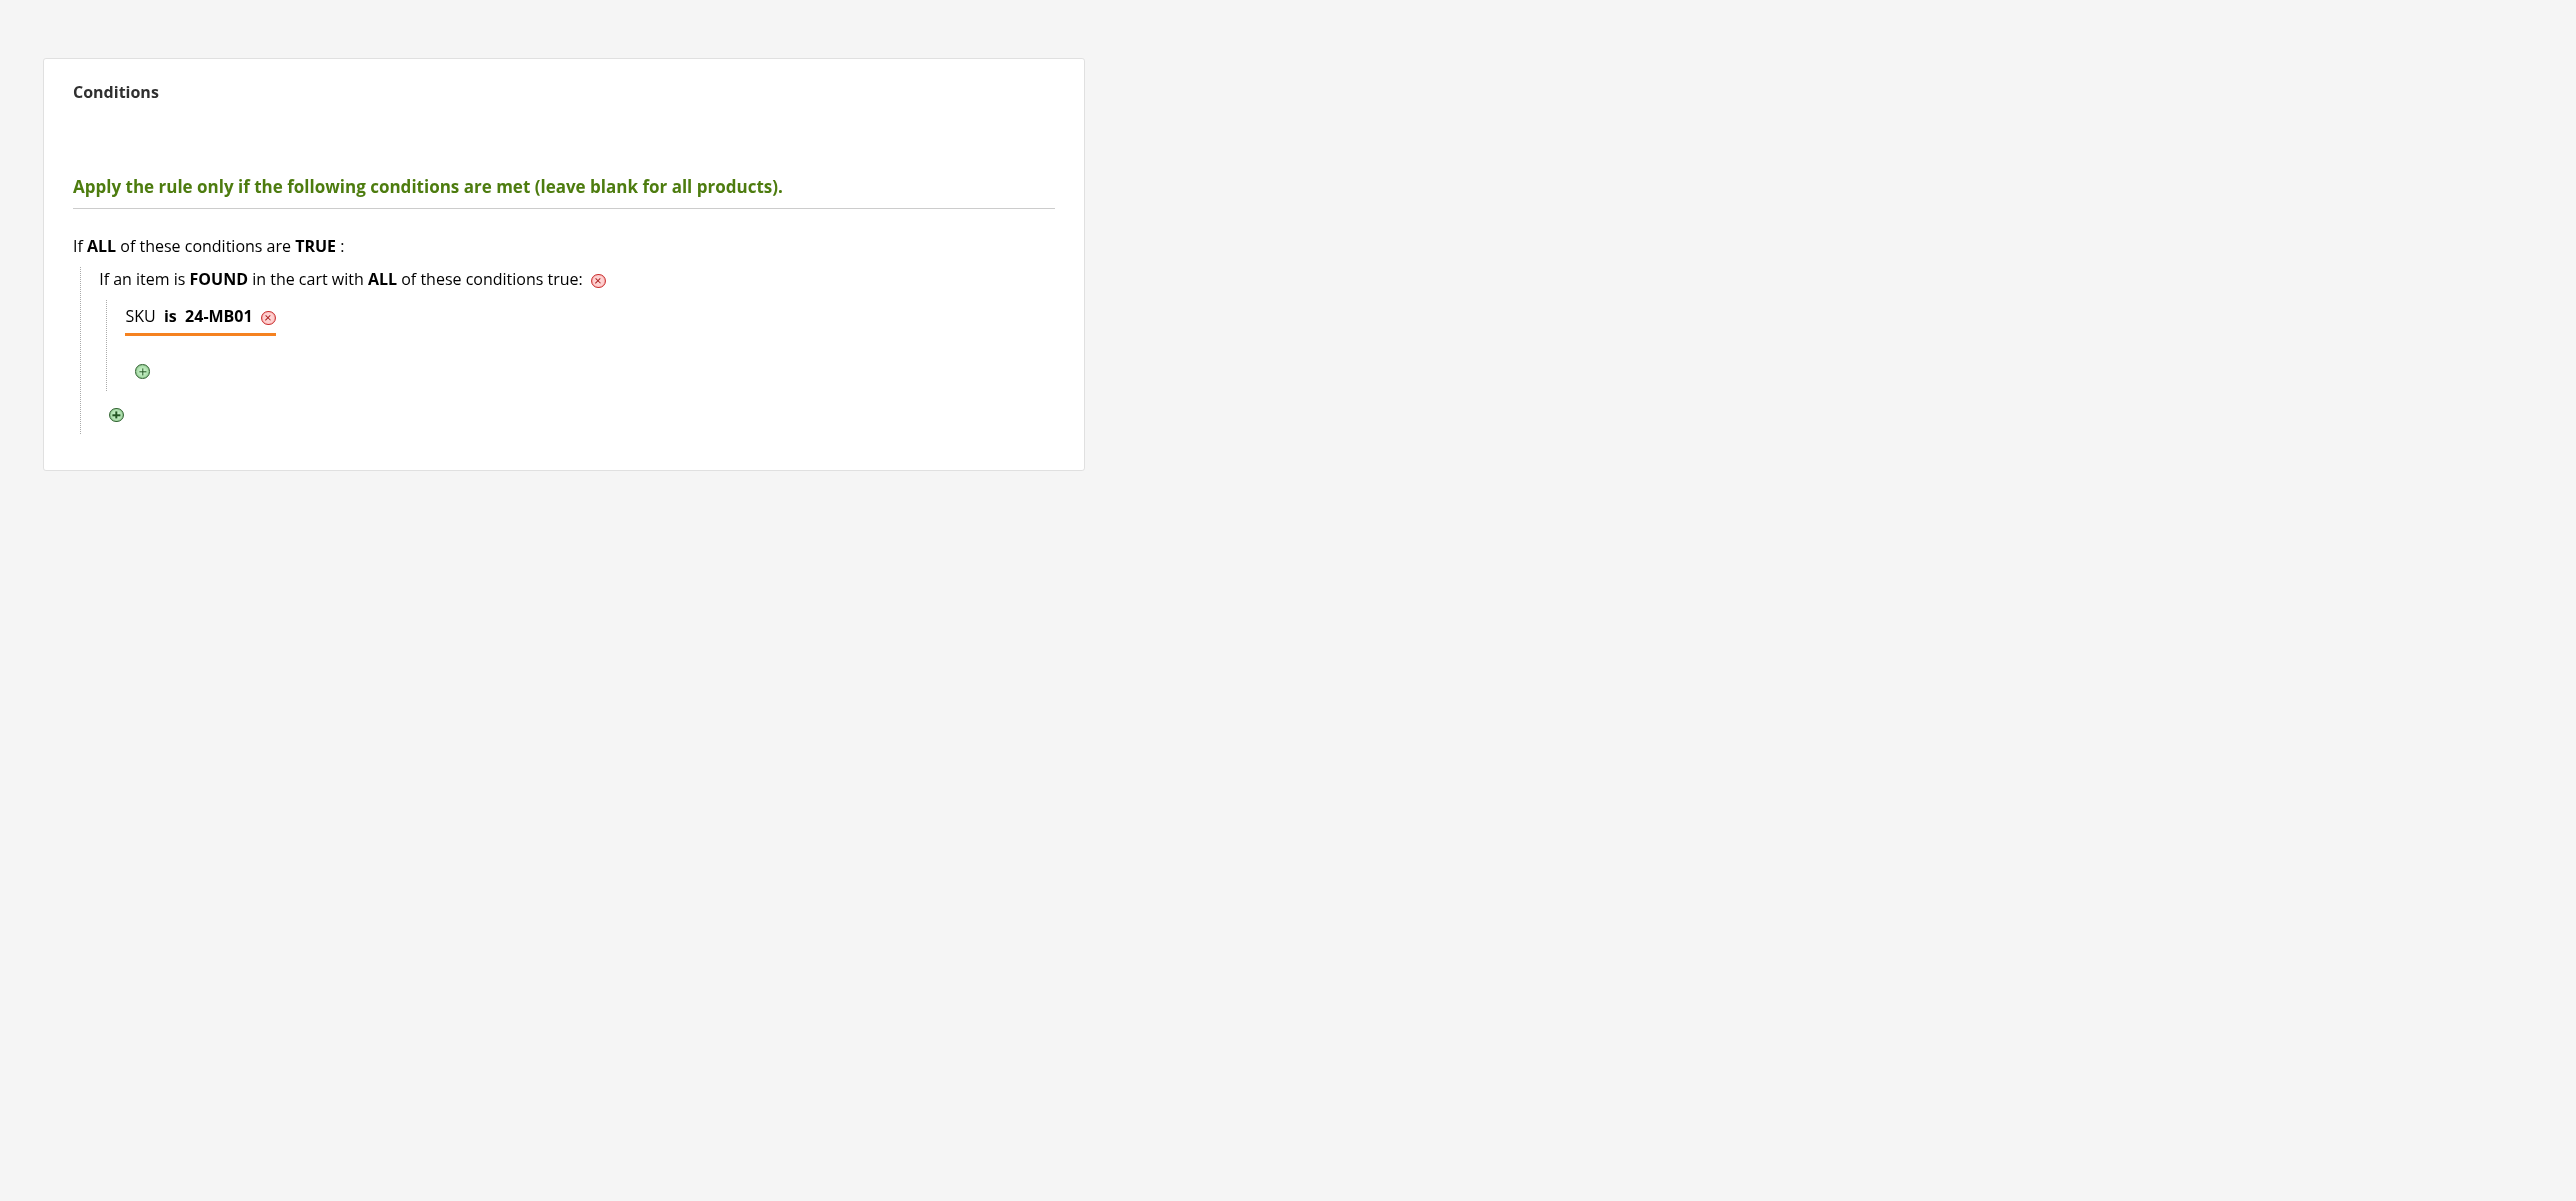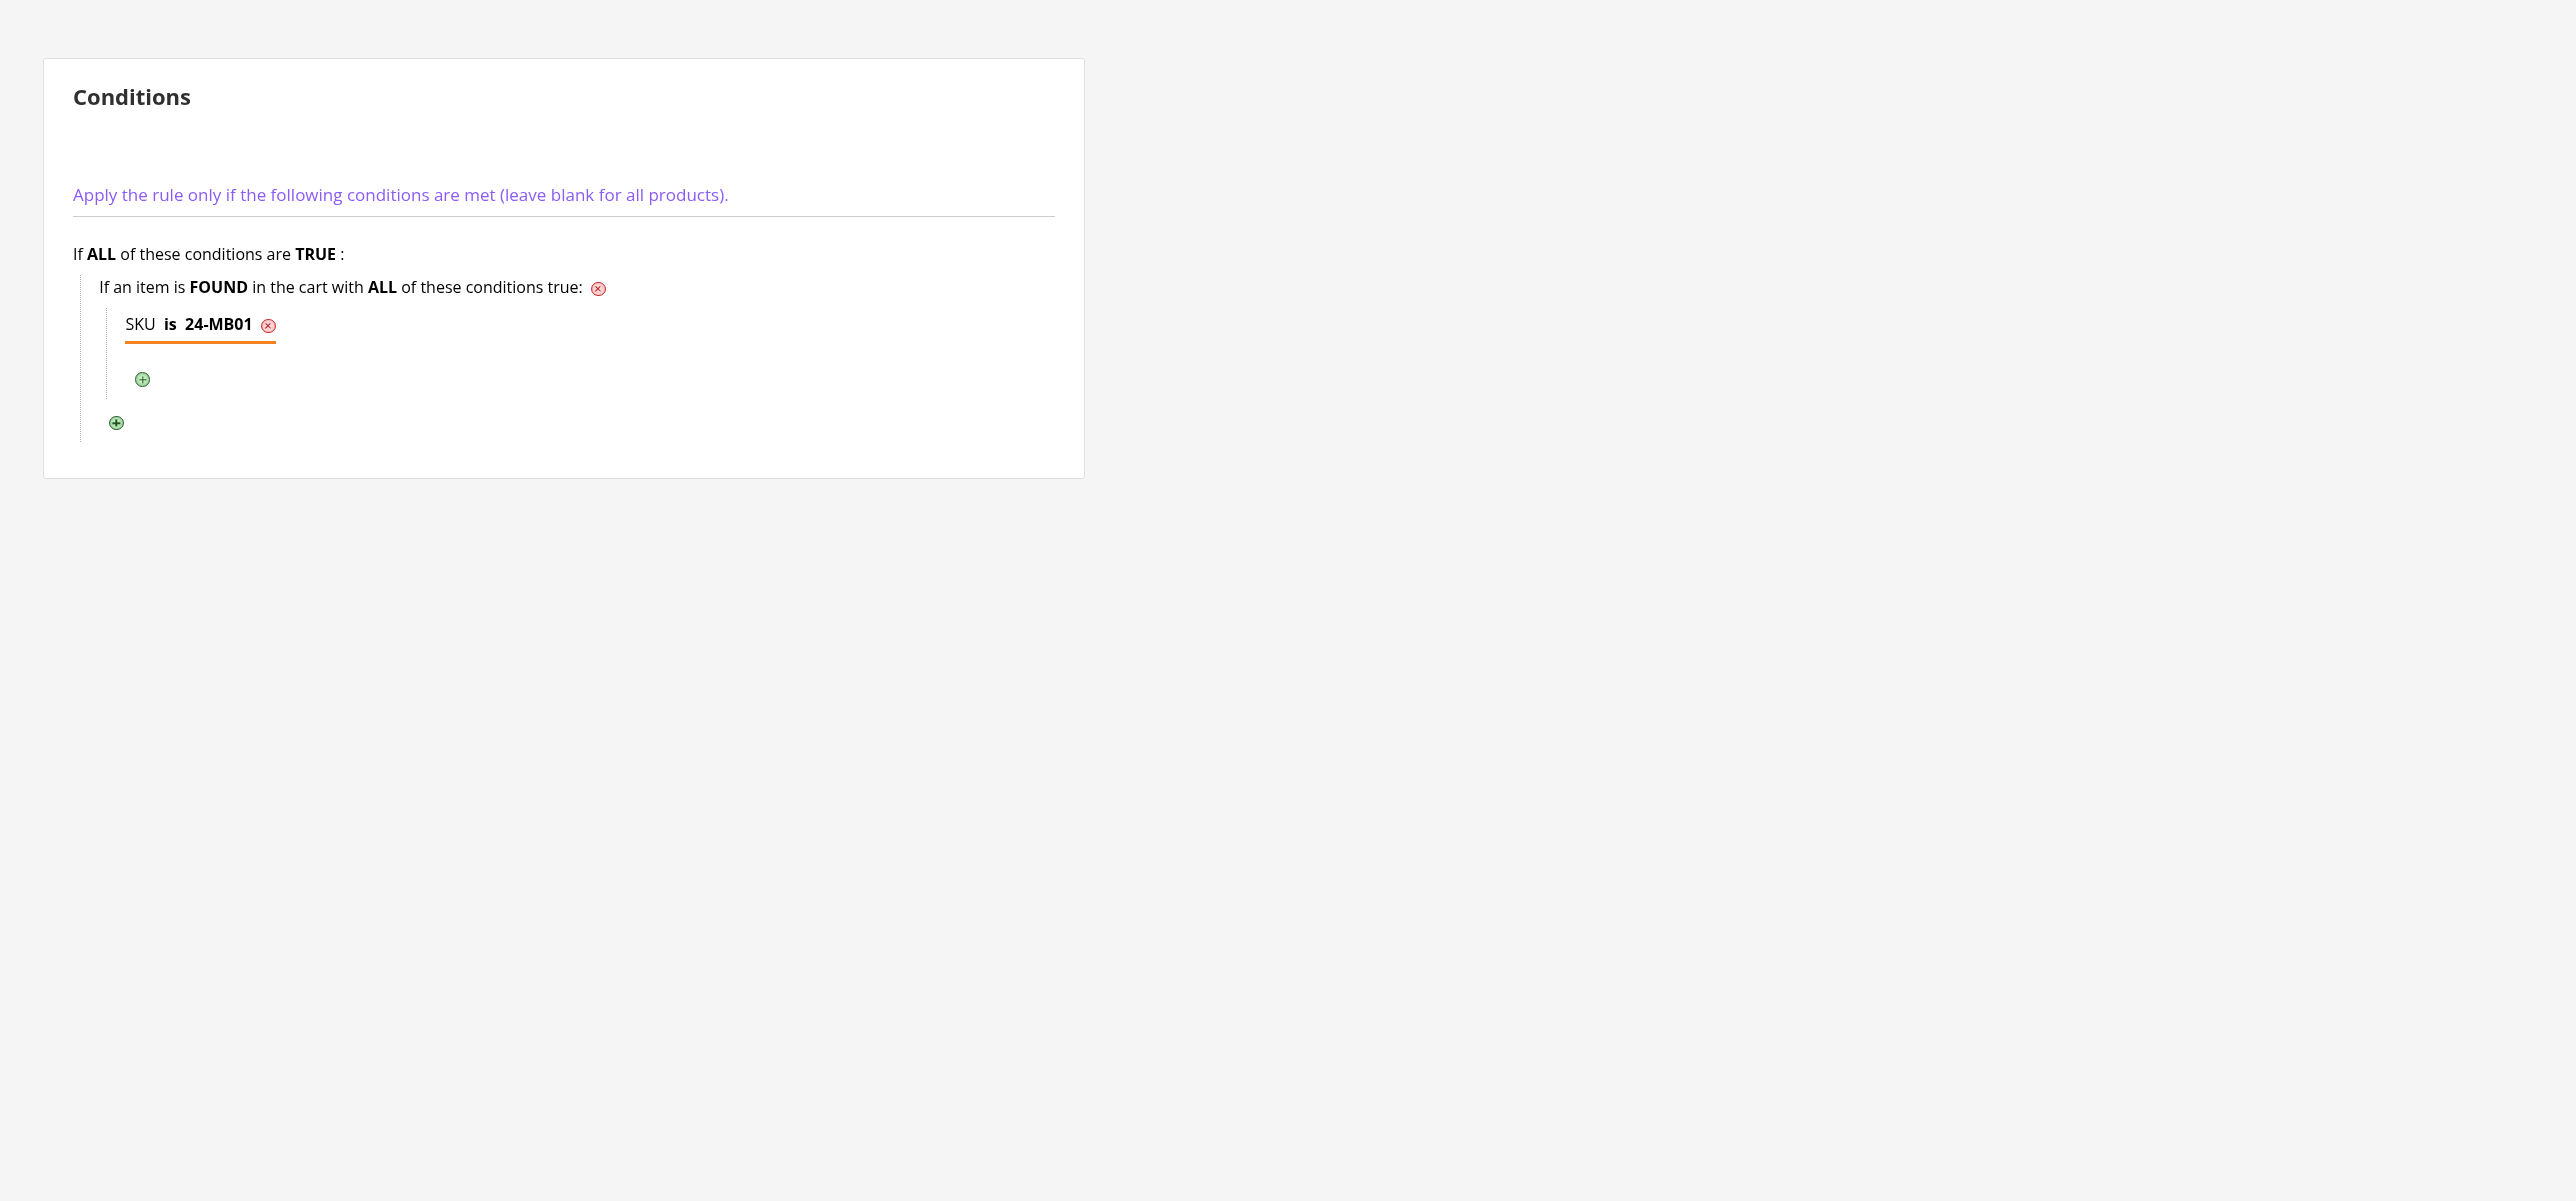--- a/index.html
+++ b/index.html
@@ -14,29 +14,29 @@
       color: #333;
     }
     .panel {
       background: #fff;
       border: 0.7px solid #e0e0e0;
       border-radius: 2.9px;
       padding: 21.6px 29px 36px 29px;
       max-width: 1042px;
     }
     .panel-title {
-      font-size: 22px;
+      font-size: 16px;
       font-weight: 700;
       color: #303030;
       margin-bottom: 72px;
     }
     .section-label {
       font-size: 17px;
-      font-weight: 400;
-      color: #8b5cf6;
+      font-weight: 700;
+      color: #4d7c0f;
       padding-bottom: 10.8px;
       border-bottom: 0.7px solid #ccc;
       margin-bottom: 25px;
     }
     .rule-tree {
       font-size: 16px;
       color: #000000;
       line-height: 1.6;
     }
     .rule-line {

